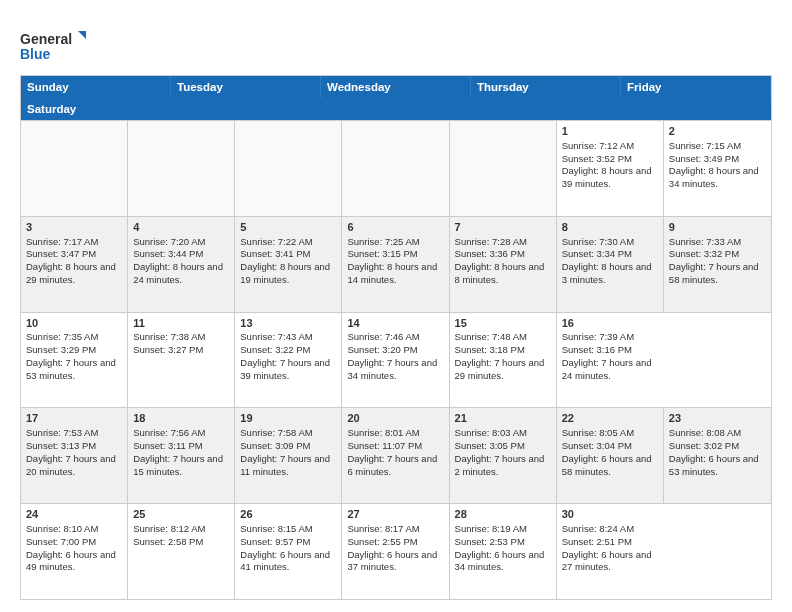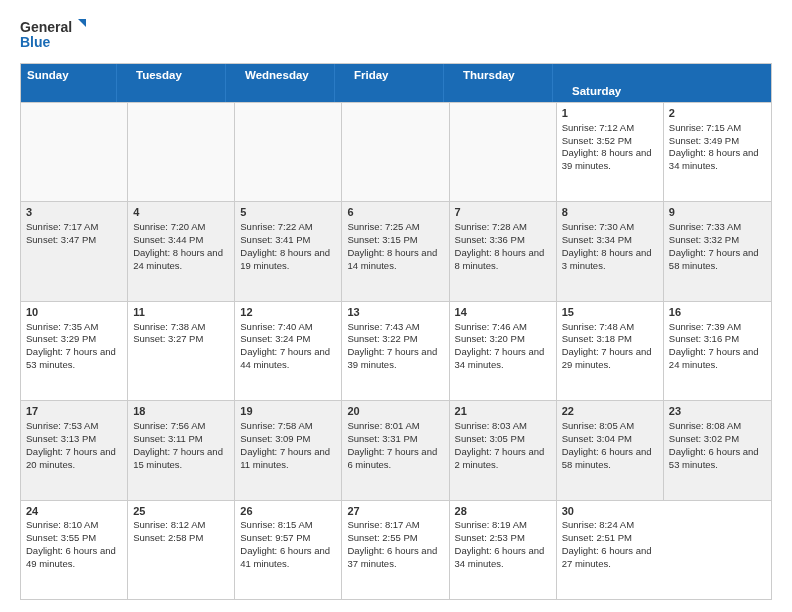--- a/index.html
+++ b/index.html
@@ -6,21 +6,21 @@
     body {
       font-family: Arial, sans-serif;
       background: #fff;
       width: 792px;
       height: 612px;
       overflow: hidden;
     }
     .page {
       width: 792px;
       height: 612px;
-      padding: 17px 20px 12px 20px;
+      padding: 29px 20px 12px 20px;
       display: flex;
       flex-direction: column;
     }
     .header {
       display: flex;
       justify-content: space-between;
       align-items: flex-start;
       margin-bottom: 10px;
     }
     .logo {
@@ -42,32 +42,31 @@
       color: #555;
     }
     .calendar {
       flex: 1;
       display: flex;
       flex-direction: column;
       border: 1px solid #ccc;
     }
     .cal-header-row {
       display: grid;
-      grid-template-columns: repeat(7, 1fr);
+      grid-template-columns: repeat(5, 1fr);
       background: #1a6bb5;
-      gap: 13px;
     }
     .cal-header-cell {
       padding: 5px 6px;
       color: #fff;
       font-size: 11.5px;
       font-weight: bold;
       border-right: 1px solid #2a7bc5;
     }
-    .cal-header-cell:last-child { border-right: none; margin-top: 16px; }
+    .cal-header-cell:last-child { border-right: none; }
     .cal-body {
       flex: 1;
       display: flex;
       flex-direction: column;
     }
     .cal-row {
       display: grid;
       grid-template-columns: repeat(7, 1fr);
       flex: 1;
       border-top: 1px solid #ccc;
@@ -107,22 +106,22 @@
       <div class="month-title"></div>
       <div class="location"></div>
     </div>
   </div>
 
   <div class="calendar">
     <div class="cal-header-row">
     <div class="cal-header-cell">Sunday</div>
         <div class="cal-header-cell">Tuesday</div>
         <div class="cal-header-cell">Wednesday</div>
+        <div class="cal-header-cell">Thursday</div>
         <div class="cal-header-cell">Friday</div>
-        <div class="cal-header-cell">Thursday</div>
         <div class="cal-header-cell">Saturday</div>
       </div>
     <div class="cal-body">
     <div class="cal-row">
           <div class="cal-cell empty"></div>
           <div class="cal-cell empty"></div>
           <div class="cal-cell empty"></div>
           <div class="cal-cell empty"></div>
           <div class="cal-cell empty"></div>
           <div class="cal-cell">
@@ -136,20 +135,21 @@
             <div>Sunrise: 7:15 AM</div>
             <div>Sunset: 3:49 PM</div>
             <div>Daylight: 8 hours and 34 minutes.</div>
           </div>
         </div>
         <div class="cal-row">
           <div class="cal-cell shaded">
             <span class="day-num">3</span>
             <div>Sunrise: 7:17 AM</div>
             <div>Sunset: 3:47 PM</div>
+            <div>Daylight: 8 hours and 29 minutes.</div>
           </div>
           <div class="cal-cell shaded">
             <span class="day-num">4</span>
             <div>Sunrise: 7:20 AM</div>
             <div>Sunset: 3:44 PM</div>
             <div>Daylight: 8 hours and 24 minutes.</div>
           </div>
           <div class="cal-cell shaded">
             <span class="day-num">5</span>
             <div>Sunrise: 7:22 AM</div>
@@ -187,26 +187,20 @@
             <div>Sunrise: 7:35 AM</div>
             <div>Sunset: 3:29 PM</div>
             <div>Daylight: 7 hours and 53 minutes.</div>
           </div>
           <div class="cal-cell">
             <span class="day-num">11</span>
             <div>Sunrise: 7:38 AM</div>
             <div>Sunset: 3:27 PM</div>
           </div>
           <div class="cal-cell">
-            <span class="day-num">12</span>
-            <div>Sunrise: 7:40 AM</div>
-            <div>Sunset: 3:24 PM</div>
-            <div>Daylight: 7 hours and 44 minutes.</div>
-          </div>
-          <div class="cal-cell">
             <span class="day-num">13</span>
             <div>Sunrise: 7:43 AM</div>
             <div>Sunset: 3:22 PM</div>
             <div>Daylight: 7 hours and 39 minutes.</div>
           </div>
           <div class="cal-cell">
             <span class="day-num">14</span>
             <div>Sunrise: 7:46 AM</div>
             <div>Sunset: 3:20 PM</div>
             <div>Daylight: 7 hours and 34 minutes.</div>
@@ -239,21 +233,21 @@
           </div>
           <div class="cal-cell shaded">
             <span class="day-num">19</span>
             <div>Sunrise: 7:58 AM</div>
             <div>Sunset: 3:09 PM</div>
             <div>Daylight: 7 hours and 11 minutes.</div>
           </div>
           <div class="cal-cell shaded">
             <span class="day-num">20</span>
             <div>Sunrise: 8:01 AM</div>
-            <div>Sunset: 3:31 PM</div>
+            <div>Sunset: 11:07 PM</div>
             <div>Daylight: 7 hours and 6 minutes.</div>
           </div>
           <div class="cal-cell shaded">
             <span class="day-num">21</span>
             <div>Sunrise: 8:03 AM</div>
             <div>Sunset: 3:05 PM</div>
             <div>Daylight: 7 hours and 2 minutes.</div>
           </div>
           <div class="cal-cell shaded">
             <span class="day-num">22</span>
@@ -265,21 +259,21 @@
             <span class="day-num">23</span>
             <div>Sunrise: 8:08 AM</div>
             <div>Sunset: 3:02 PM</div>
             <div>Daylight: 6 hours and 53 minutes.</div>
           </div>
         </div>
         <div class="cal-row">
           <div class="cal-cell">
             <span class="day-num">24</span>
             <div>Sunrise: 8:10 AM</div>
-            <div>Sunset: 3:55 PM</div>
+            <div>Sunset: 7:00 PM</div>
             <div>Daylight: 6 hours and 49 minutes.</div>
           </div>
           <div class="cal-cell">
             <span class="day-num">25</span>
             <div>Sunrise: 8:12 AM</div>
             <div>Sunset: 2:58 PM</div>
           </div>
           <div class="cal-cell">
             <span class="day-num">26</span>
             <div>Sunrise: 8:15 AM</div>

